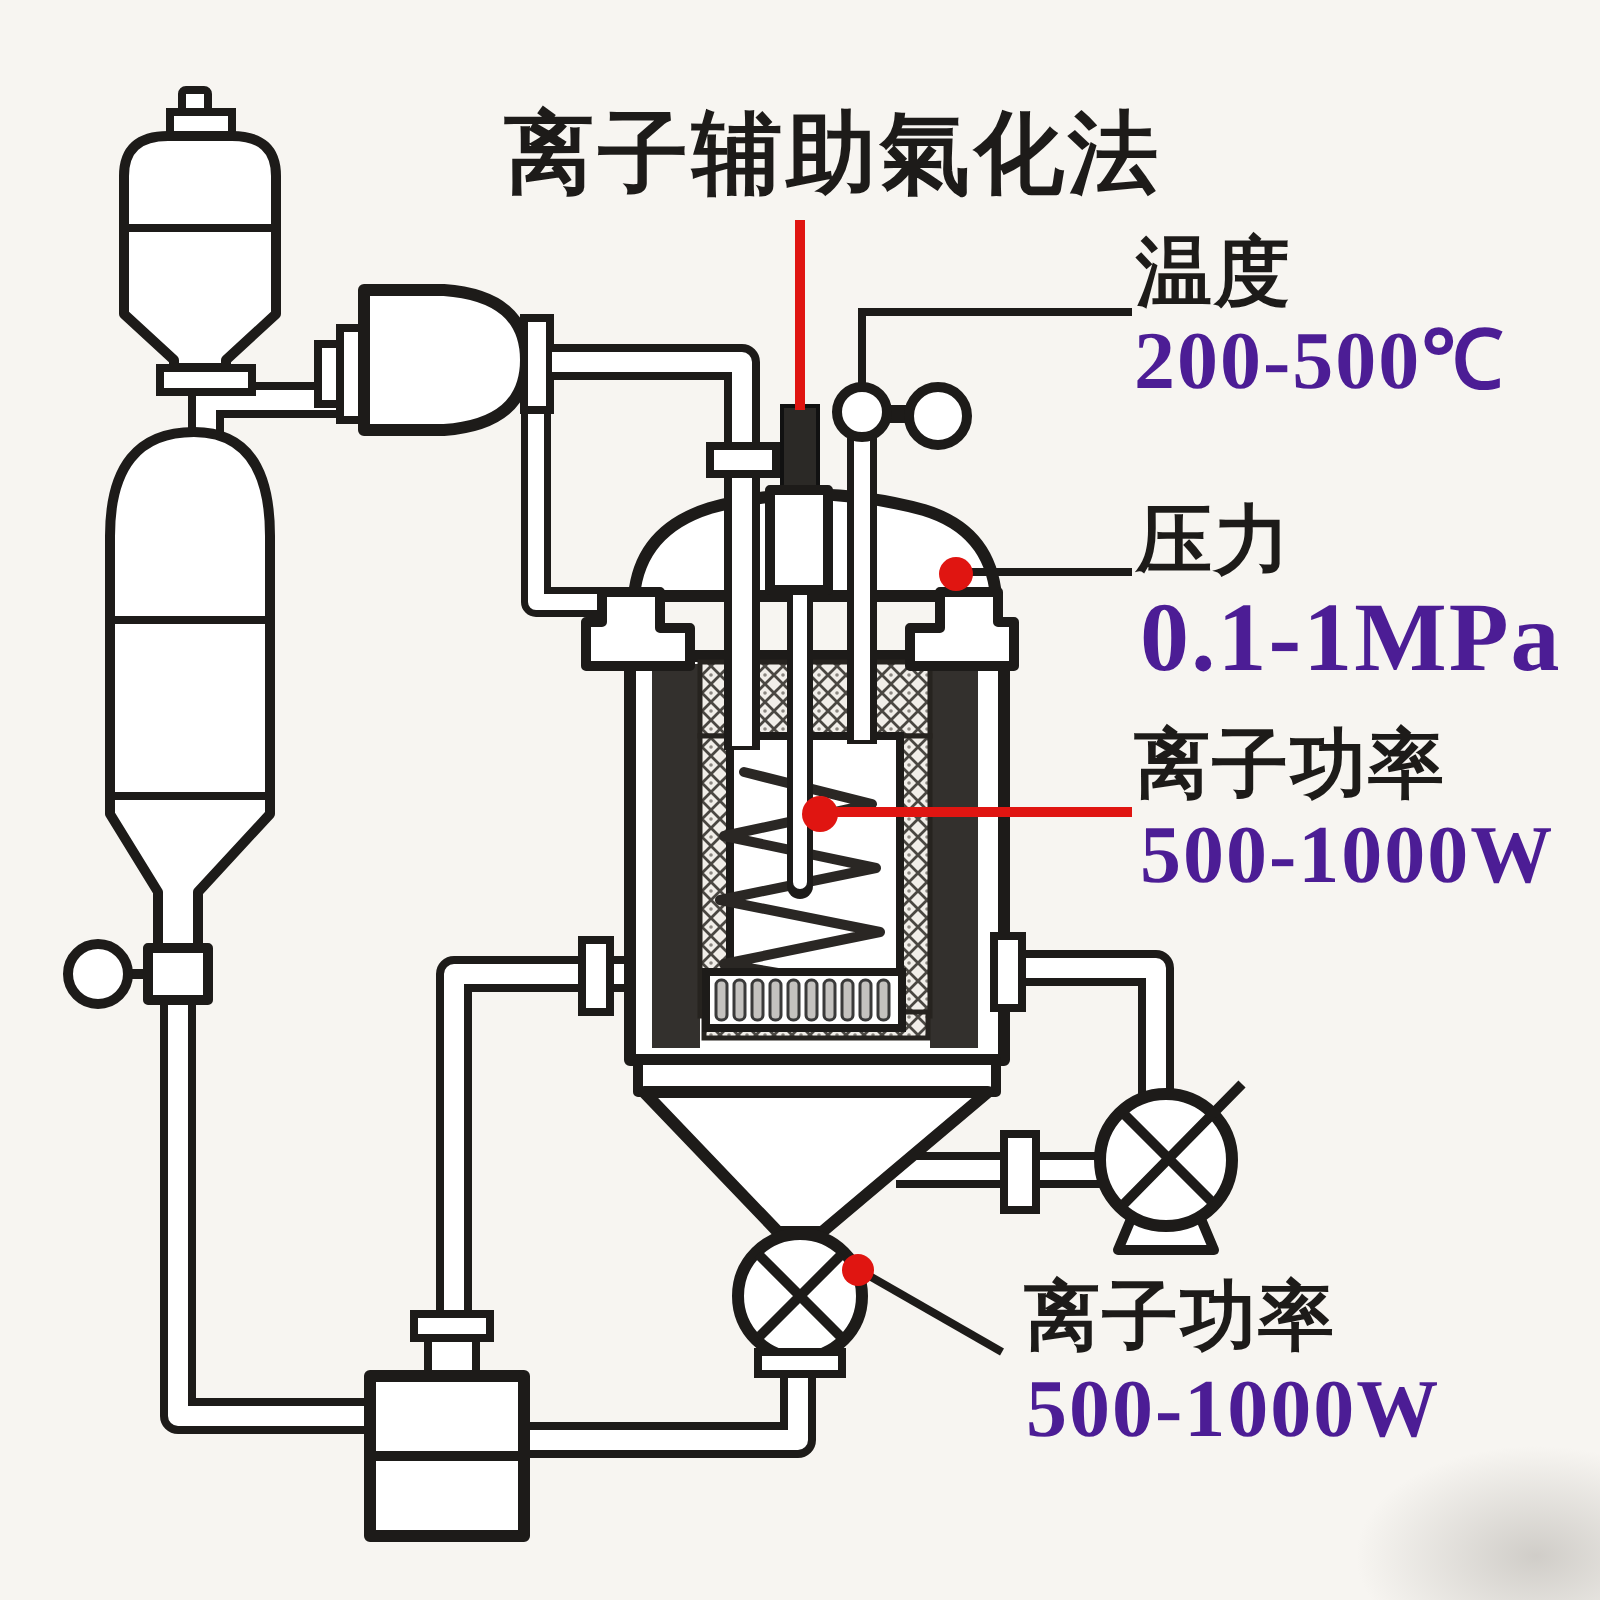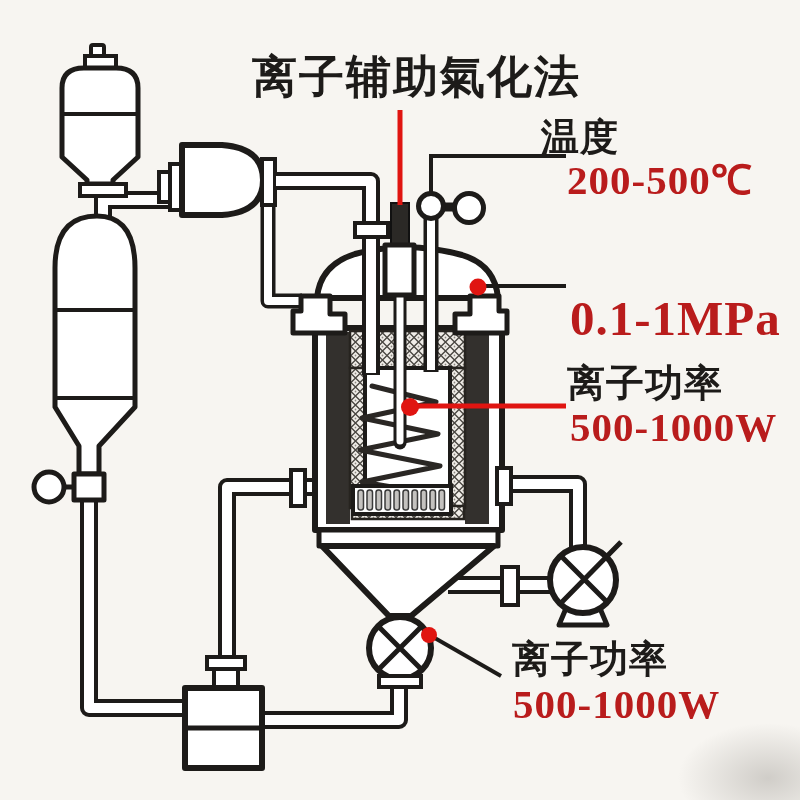--- a/index.html
+++ b/index.html
@@ -6,21 +6,21 @@
   .stage{
     position:relative;width:800px;height:800px;margin:0 auto;
     background:#f7f5f1;overflow:hidden;
     font-family:"Liberation Serif", serif;
   }
   svg{position:absolute;left:0;top:0;}
   .lbl{
     position:absolute;font-weight:bold;color:#1d1b19;
     line-height:1.0;letter-spacing:1px;white-space:nowrap;
   }
-  .val{color:#b91c1c;}
+  .val{color:#4c1d95;}
   .title{letter-spacing:2px;}
   
   .po{fill:none;stroke:#1d1b19;stroke-width:18;stroke-linejoin:round;stroke-linecap:butt;}
   .pi{fill:none;stroke:#ffffff;stroke-width:10;stroke-linejoin:round;stroke-linecap:butt;}
   .po2{fill:none;stroke:#1d1b19;stroke-width:15;stroke-linejoin:round;}
   .pi2{fill:none;stroke:#ffffff;stroke-width:8;stroke-linejoin:round;}
   .rod-o{fill:none;stroke:#1d1b19;stroke-width:13;stroke-linecap:round;}
   .rod-i{fill:none;stroke:#ffffff;stroke-width:7;stroke-linecap:round;}
   .shape{fill:#ffffff;stroke:#1d1b19;stroke-width:6;stroke-linejoin:round;}
   .shape5{fill:#ffffff;stroke:#1d1b19;stroke-width:5;stroke-linejoin:round;}
@@ -188,23 +188,24 @@
     <circle class="reddot" cx="478" cy="287" r="8.5"></circle>
     <path class="redline" d="M 566 406 H 410"></path>
     <circle class="reddot" cx="410" cy="407" r="9"></circle>
     <path class="thin" d="M 433 637 L 501 676"></path>
     <circle class="reddot" cx="429" cy="635" r="8"></circle>
   </g>
 </svg>
 
 <div class="lbl title" style="left:252px;top:55px;font-size:45px;">离子辅助氣化法</div>
 
-<div class="lbl" style="left:541px;top:118px;font-size:38px;">温度</div>
+<div class="lbl" style="left:568px;top:118px;font-size:38px;">温度</div>
 <div class="lbl val" style="left:567px;top:160px;font-size:41px;">200-500℃</div>
 
+<div class="lbl" style="left:568px;top:252px;font-size:38px;">压力</div>
 <div class="lbl val" style="left:570px;top:294px;font-size:49px;">0.1-1MPa</div>
 
 <div class="lbl" style="left:567px;top:364px;font-size:38px;">离子功率</div>
 <div class="lbl val" style="left:570px;top:407px;font-size:41px;">500-1000W</div>
 
 <div class="lbl" style="left:512px;top:640px;font-size:38px;">离子功率</div>
 <div class="lbl val" style="left:513px;top:684px;font-size:41px;">500-1000W</div>
 
 </div>
 

